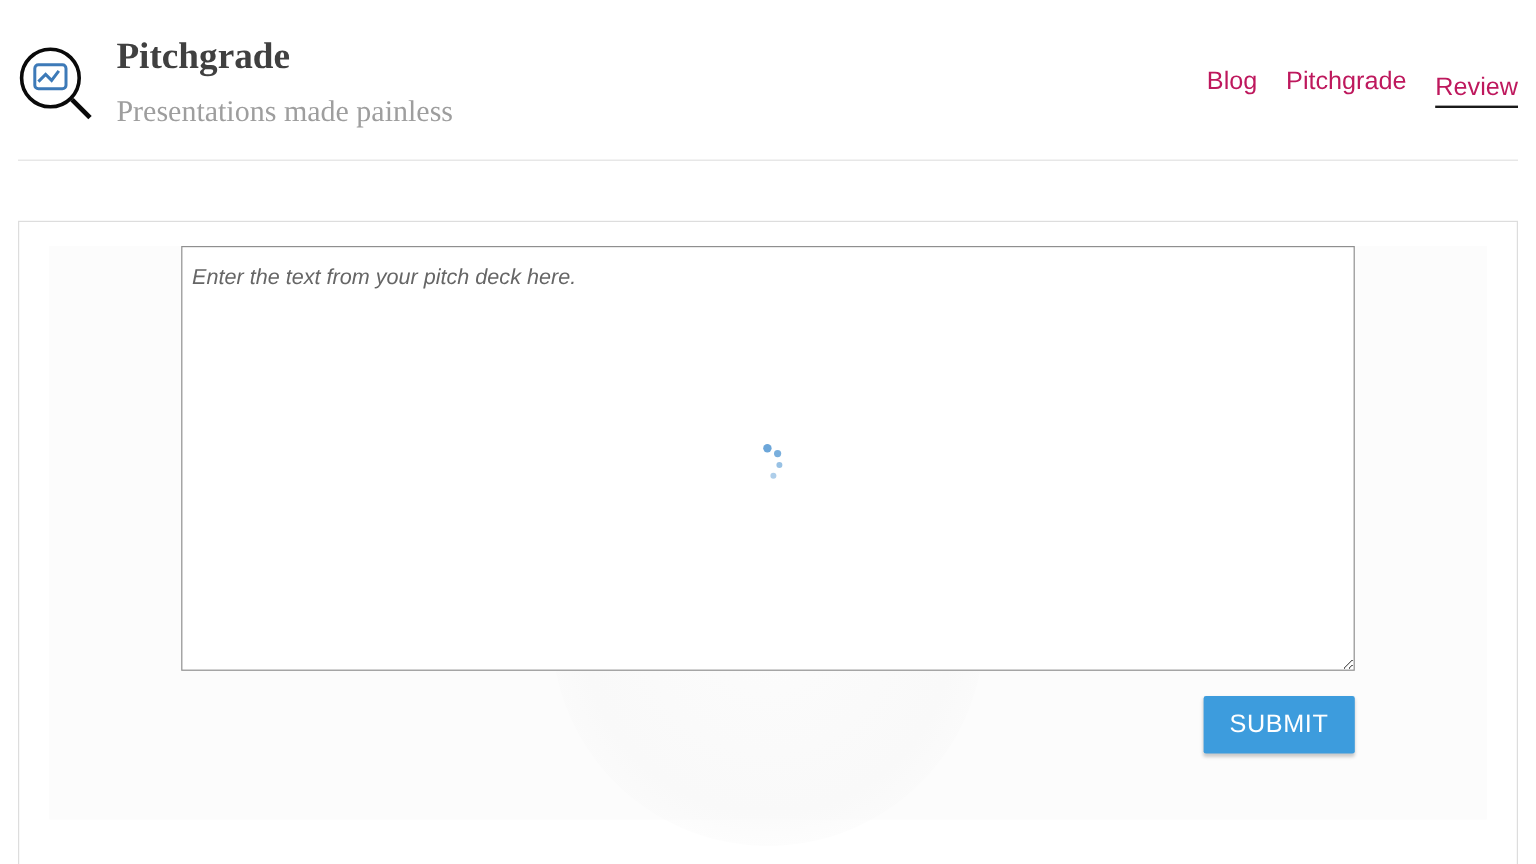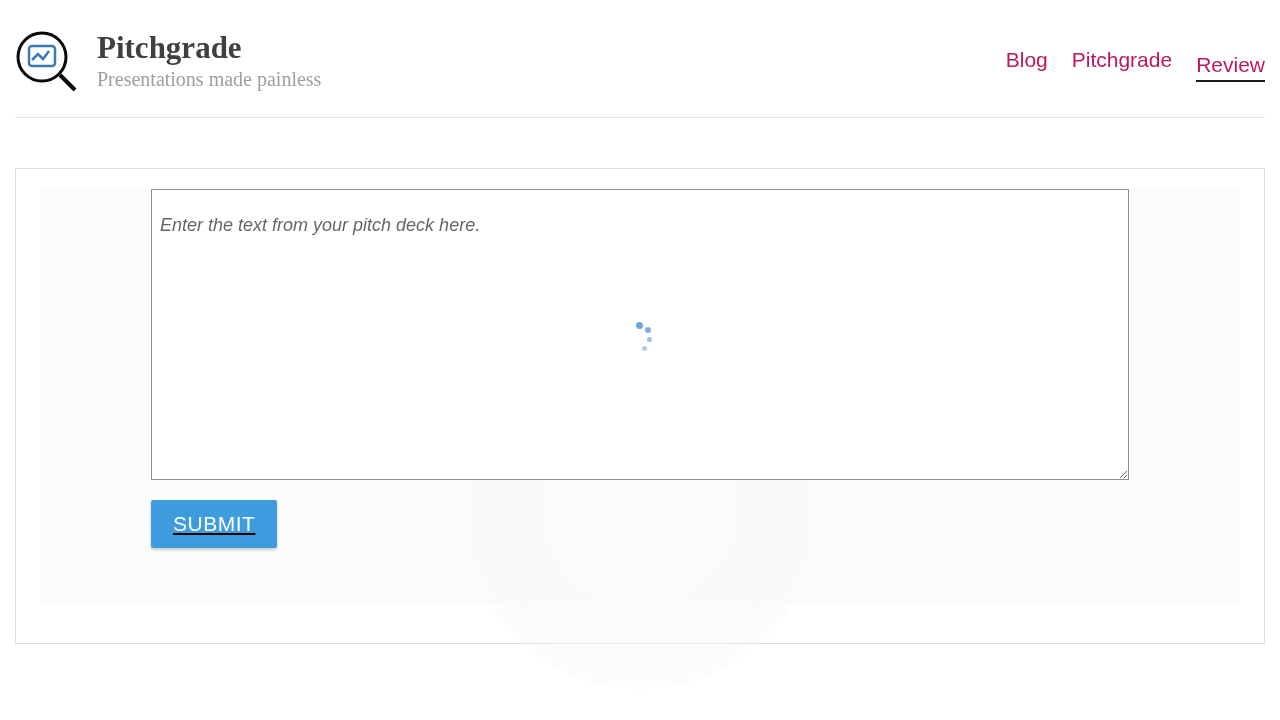--- a/index.html
+++ b/index.html
@@ -47,23 +47,23 @@
     }
     .brand-title {
       font-family: Liberation Serif, serif;
       font-size: 31px;
       font-weight: 600;
       color: #404040;
       line-height: 1.1;
     }
     .brand-tagline {
       font-family: Georgia, "Times New Roman", serif;
-      font-size: 20px;
+      font-size: 25px;
       color: #9e9e9e;
-      margin-top: 3px;
+      margin-top: 16px;
     }
     .nav {
       display: flex;
       gap: 24px;
       align-items: center;
     }
     .nav-link {
       font-size: 21px;
       color: #be185d;
       cursor: pointer;
@@ -87,40 +87,39 @@
       background: #fcfcfc;
       padding: 0 110px 55px 110px;
       position: relative;
     }
     .textarea-wrapper {
       position: relative;
       width: 100%;
     }
     .pitch-textarea {
       width: 100%;
-      height: 291px;
+      height: 354px;
       border: 1px solid #8f8f8f;
-      padding: 25px 8px;
+      padding: 15px 8px;
       font-size: 18px;
       font-style: italic;
       color: #1d4ed8;
       font-family: inherit;
       resize: both;
       outline: none;
       background: #ffffff;
     }
     .pitch-textarea::placeholder {
       color: #666666;
       font-style: italic;
     }
     .submit-wrapper {
       display: flex;
-      justify-content: flex-start;
+      justify-content: flex-end;
       margin-top: 16px;
-      text-decoration: underline;
     }
     .submit-button {
       background: #3d9cdd;
       color: #ffffff;
       border: none;
       padding: 12px 22px;
       font-size: 21px;
       letter-spacing: 0.5px;
       cursor: pointer;
       box-shadow: 0 2px 3px rgba(0,0,0,0.2);

